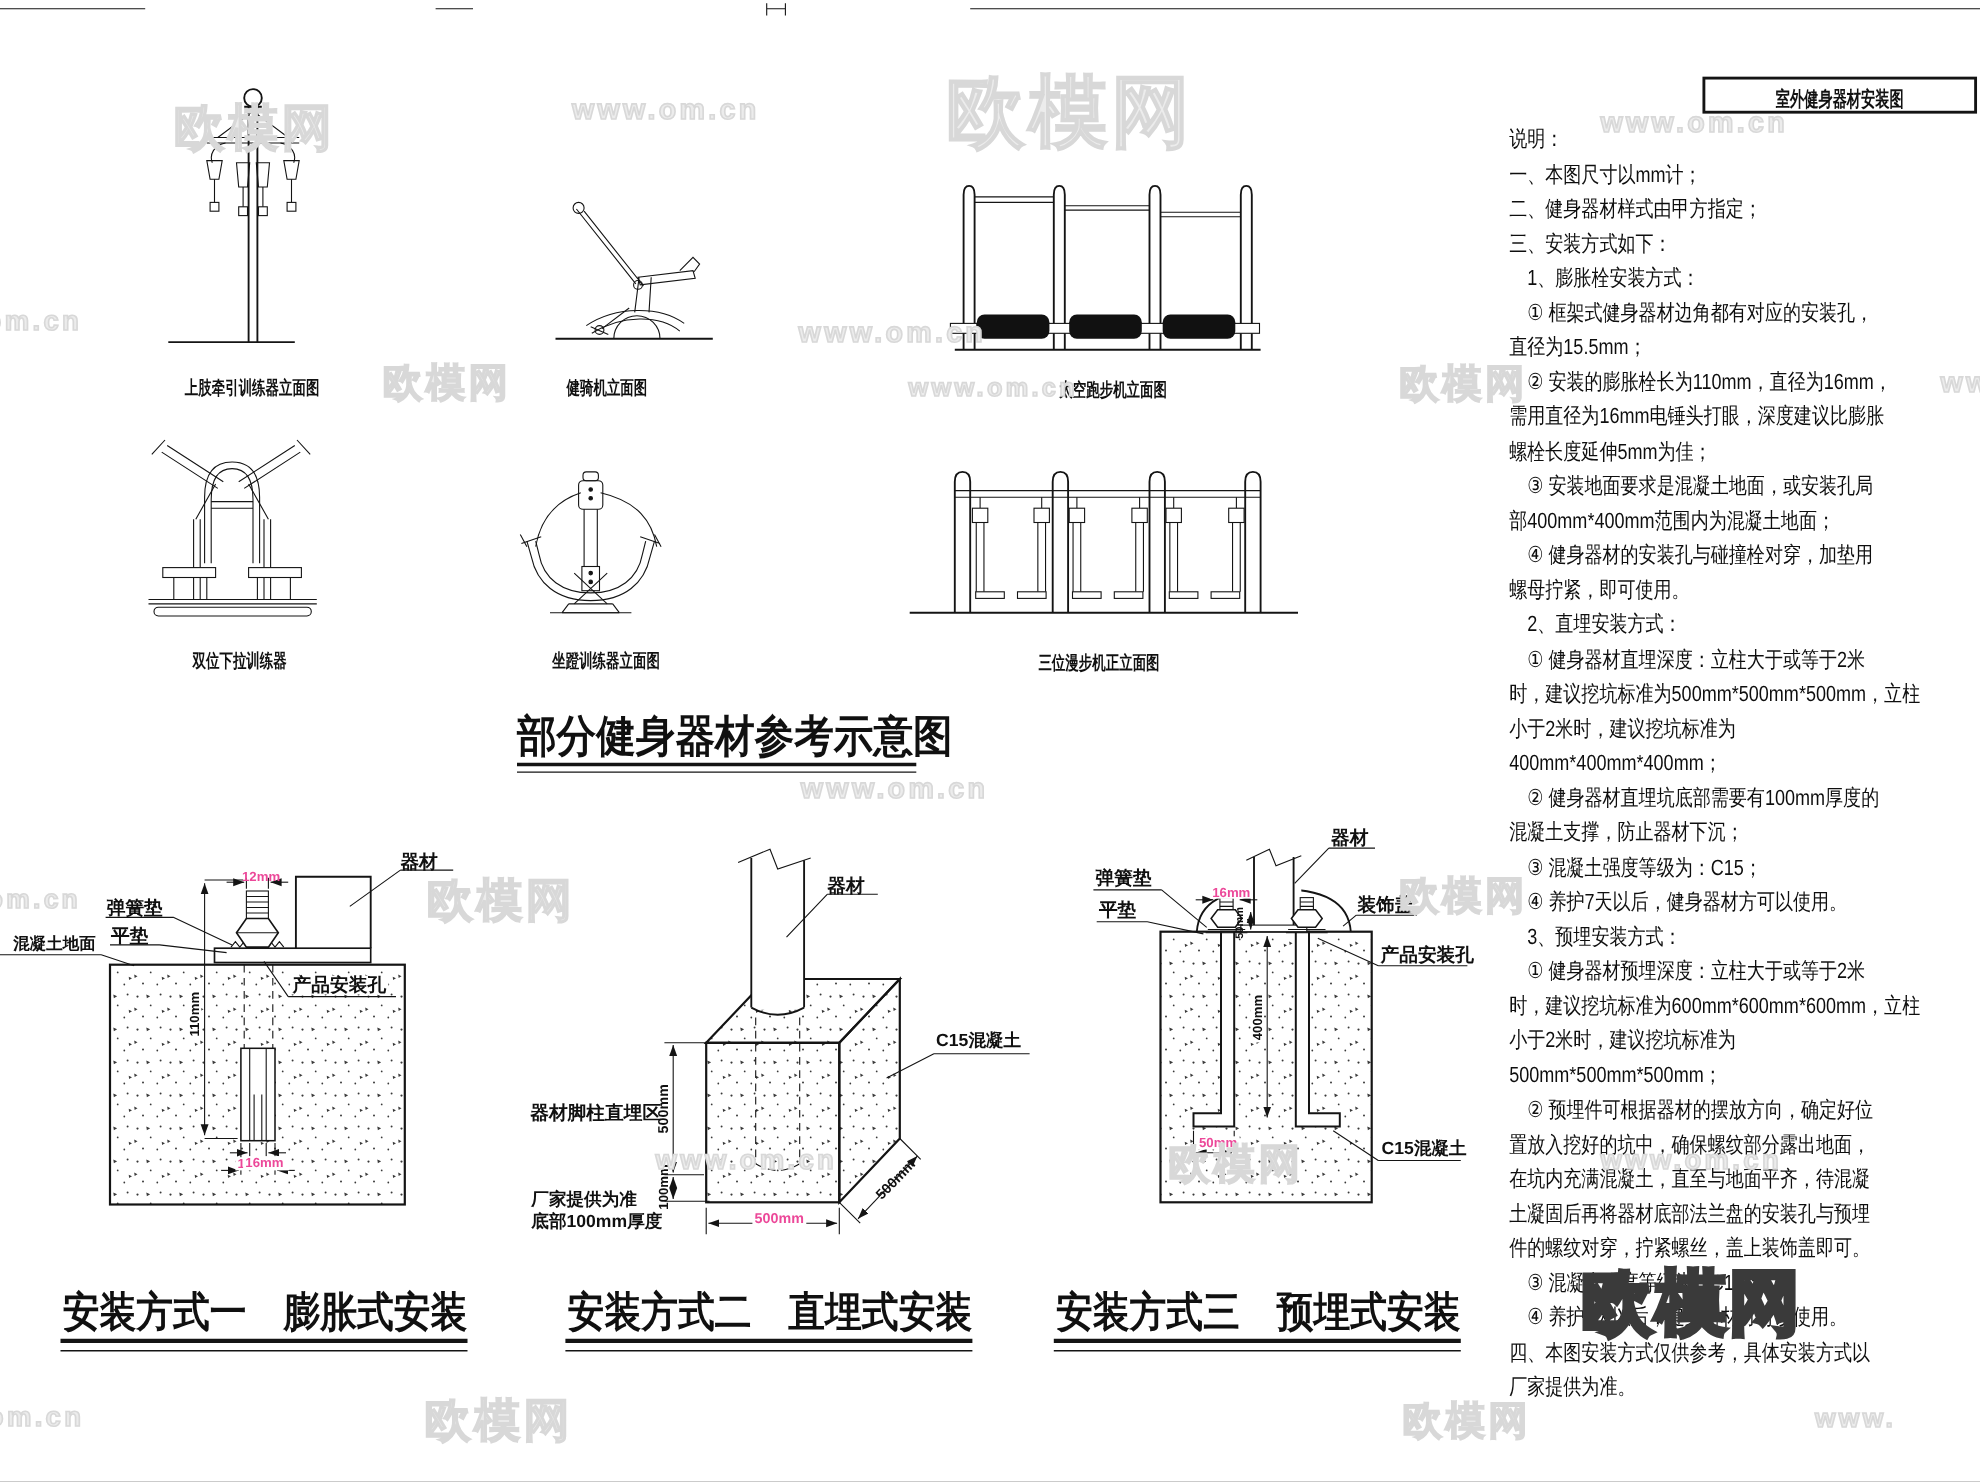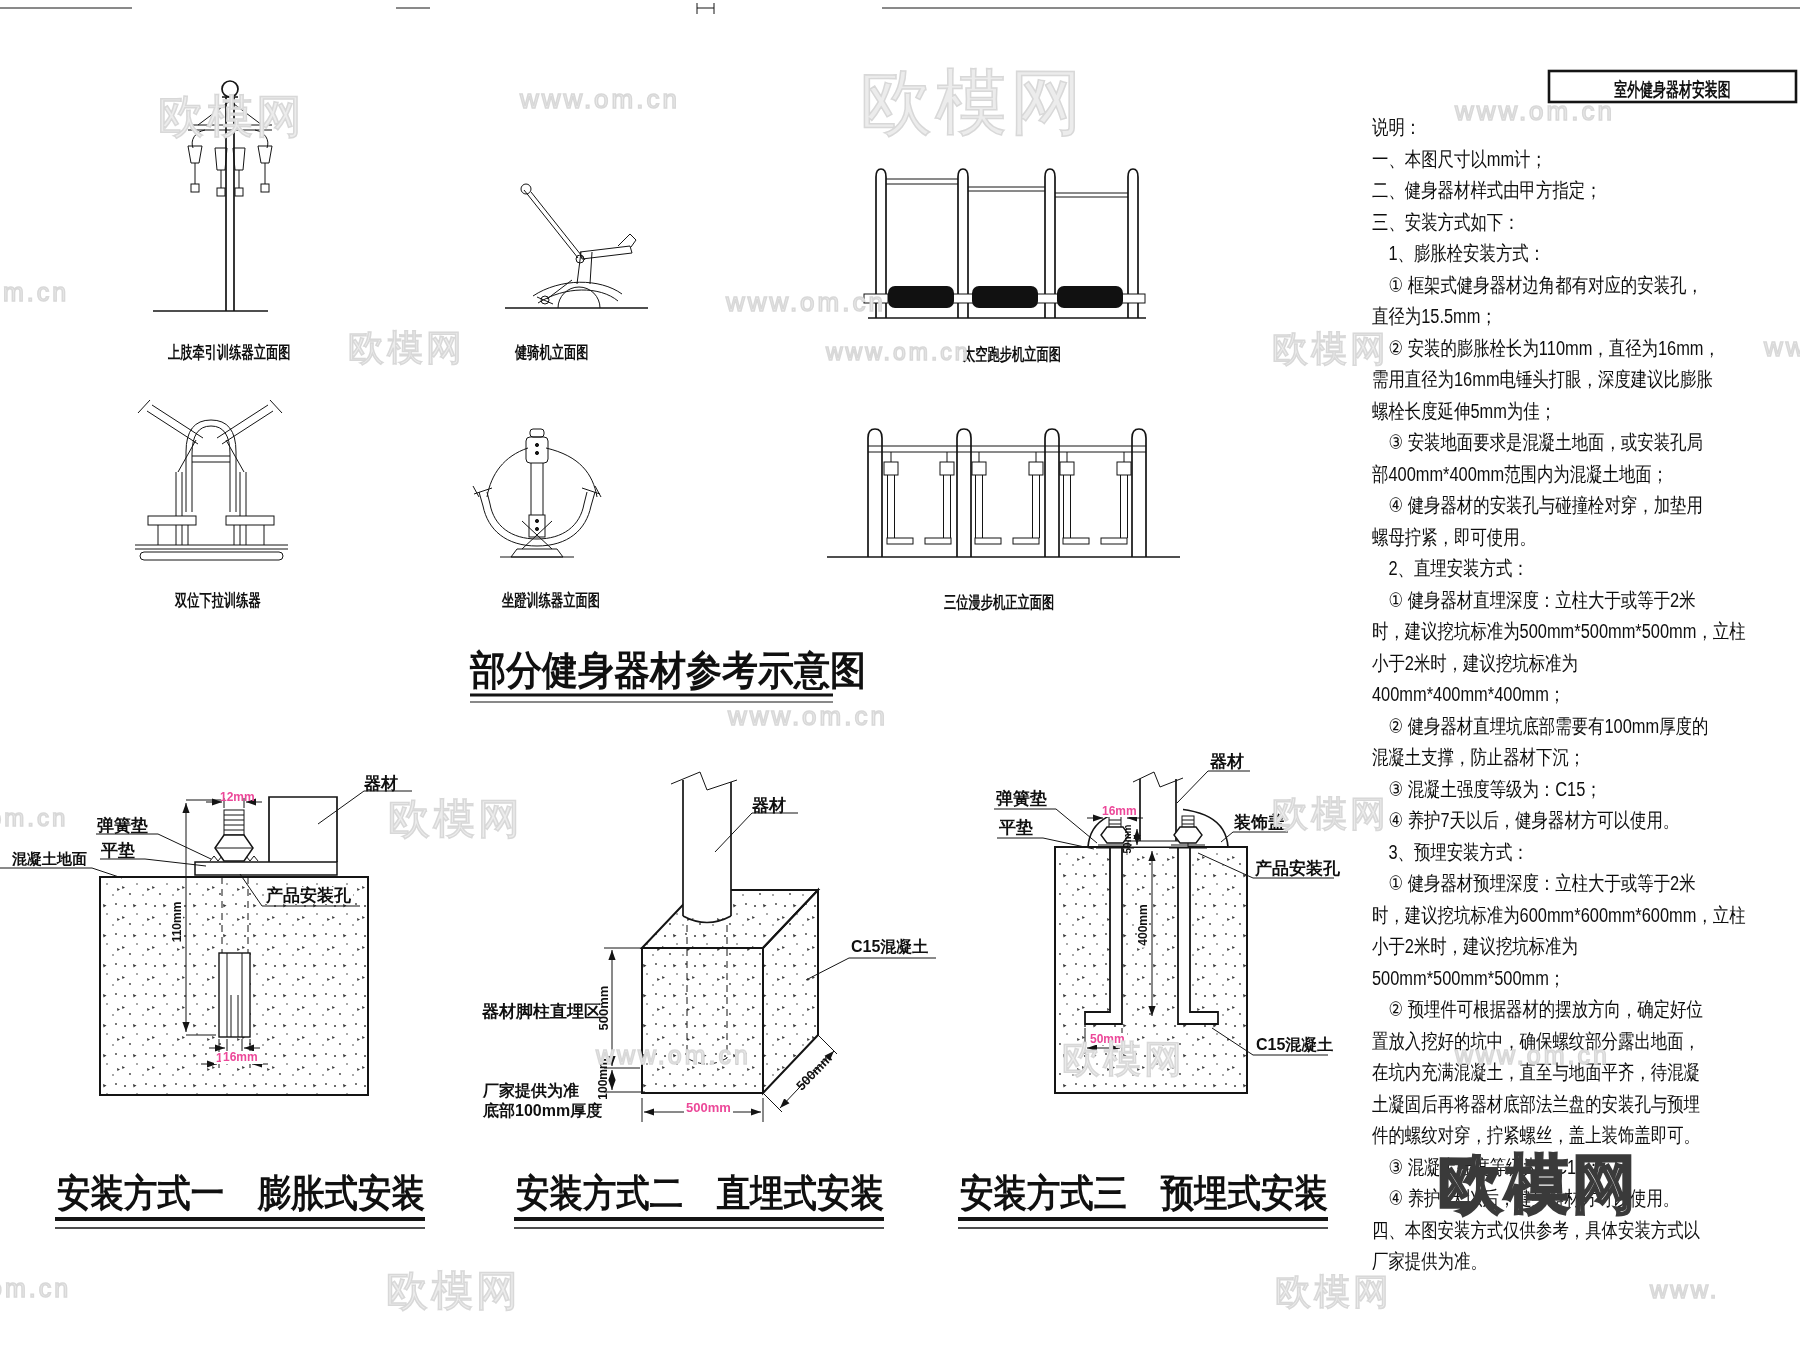--- a/index.html
+++ b/index.html
@@ -12,21 +12,21 @@
   .bgw{background:#fff;padding:0 2px;}
   .rot{position:absolute;white-space:nowrap;font-weight:600;color:#101010;line-height:1;
        transform:translate(-50%,-50%) rotate(-90deg);}
   .rot45{transform:translate(-50%,-50%) rotate(-46deg);}
   .boxtitle{position:absolute;left:1549px;top:77px;width:247px;text-align:center;
             font-weight:bold;font-size:19px;transform:scaleX(.68);transform-origin:50% 50%;white-space:nowrap;}
   .notes{position:absolute;left:1372px;top:112px;width:430px;font-size:20px;
          line-height:31.5px;color:#0e0e0e;}
   .notes .nl{white-space:nowrap;transform:scaleX(.82);transform-origin:0 50%;}
   .notes .nl.ind{padding-left:20px;}
-  .wmk{position:absolute;font-weight:normal;letter-spacing:3px;white-space:nowrap;line-height:1;}
+  .wmk{position:absolute;font-weight:bold;letter-spacing:3px;white-space:nowrap;line-height:1;}
   .wmo{color:#ececec;-webkit-text-stroke:1.5px #d8d8d8;}
   .wmd{color:#f4f4f4;-webkit-text-stroke:4.5px #3a3a3a;}
 </style>
 </head>
 <body>
 
 <div class="canvas">
 
   <svg class="art" width="1800" height="1347" viewBox="0 0 1800 1347">
     <defs>

